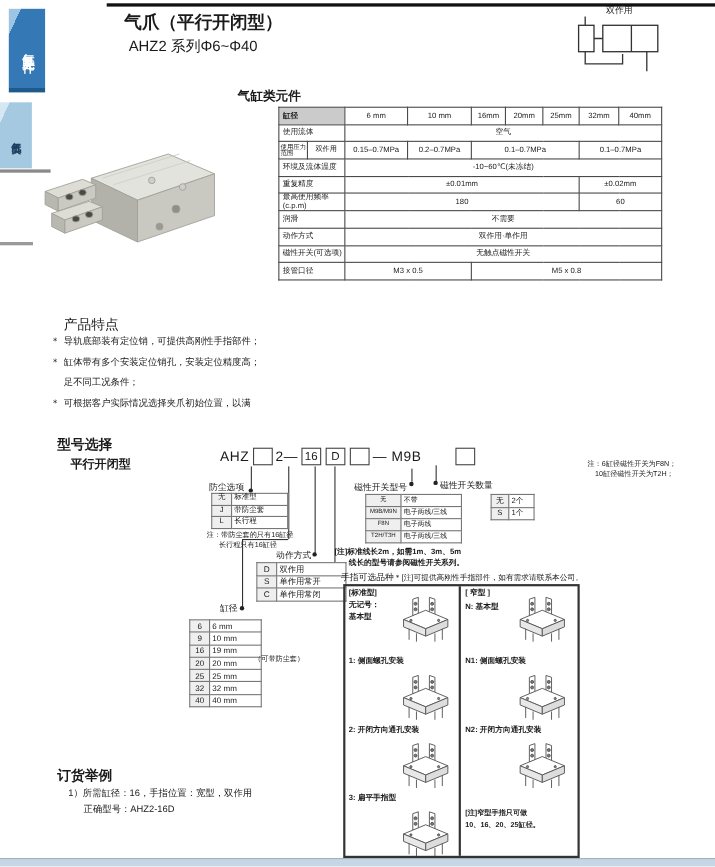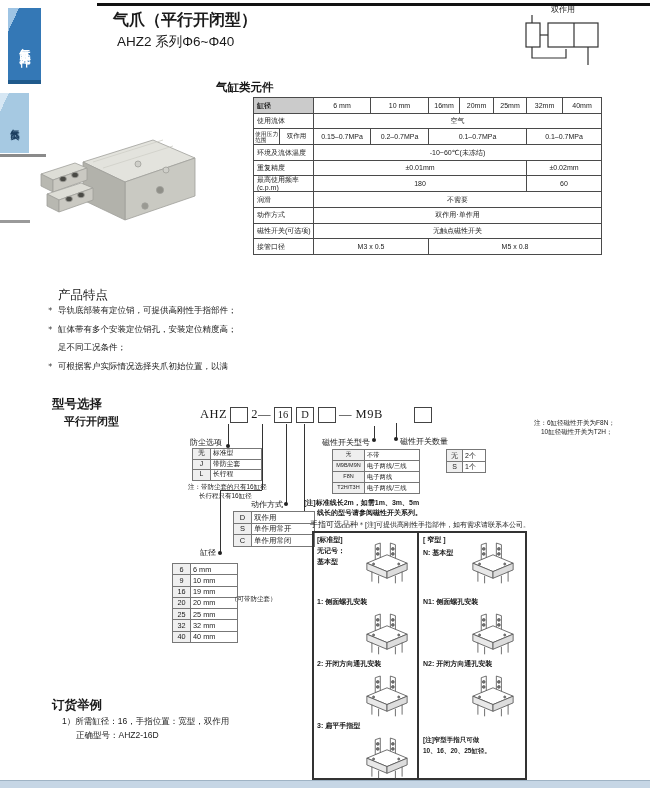--- a/index.html
+++ b/index.html
@@ -37,21 +37,21 @@
 
   
   .feat-title{left:58px;top:287px;font-size:12.5px;font-weight:normal;}
   #features-list{left:46px;top:305px;font-size:8.5px;}
   .feat-row{height:18.5px;white-space:nowrap;}
   .fb{display:inline-block;width:12px;}
 
   
   .model-title{left:52px;top:396px;font-size:12.5px;font-weight:bold;}
   .model-sub{left:64px;top:414px;font-size:11px;font-weight:bold;}
-  #model-code{position:absolute;left:199px;top:405px;height:19px;display:flex;align-items:center;font-size:12.5px;font-family:Liberation Serif, serif;}
+  #model-code{position:absolute;left:199px;top:405px;height:19px;display:flex;align-items:center;font-size:12.5px;}
   .mtext{margin:0 1px;letter-spacing:0.5px;}
   .mbox{border:1.2px solid #444;min-width:12px;height:14px;line-height:14px;text-align:center;
         font-size:10.5px;margin:0 2px;padding:0 2px;background:#fff;}
   .mgap{width:28px;}
 
   
   .v,.h{background:#333;}
   .v{width:1px;} .h{height:1px;}
   .dt{width:4px;height:4px;background:#222;border-radius:50%;}
 

